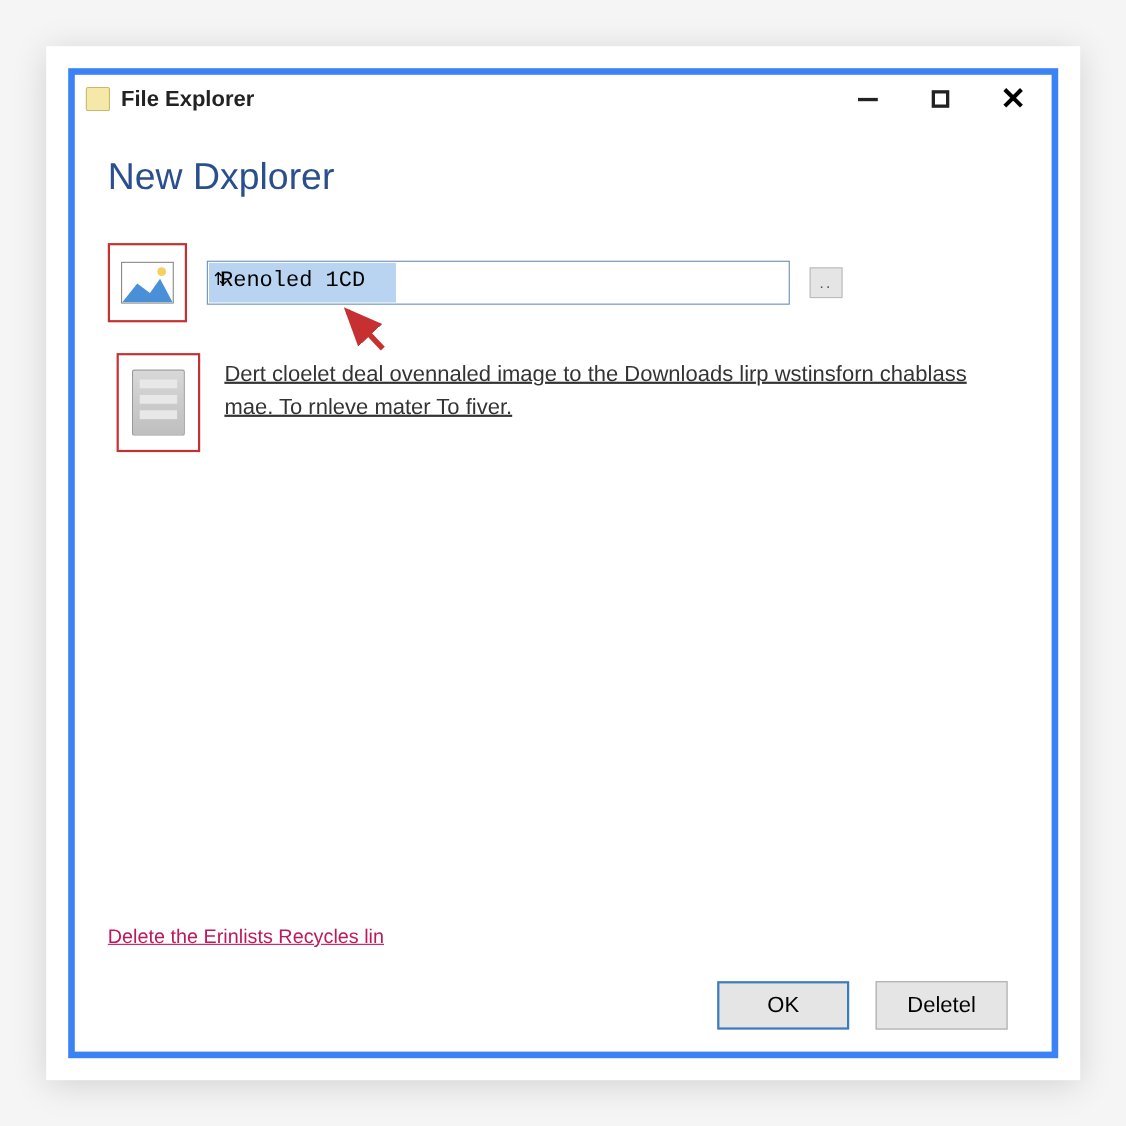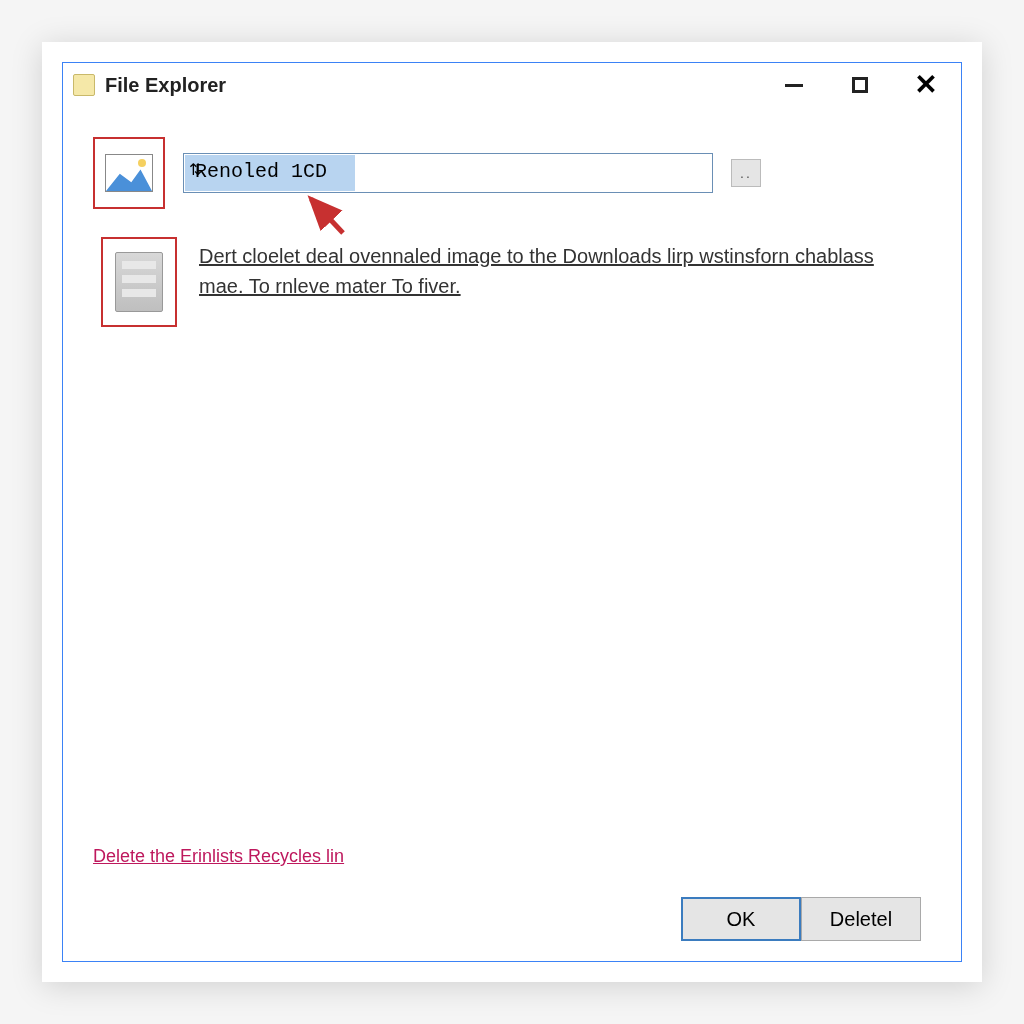--- a/index.html
+++ b/index.html
@@ -13,21 +13,21 @@
   justify-content: center;
 }
 .outer-shadow {
   padding: 20px;
   background: #fff;
   box-shadow: 0 4px 30px rgba(0,0,0,0.15);
 }
 .window {
   width: 900px;
   height: 900px;
-  border: 1px solid #3b82f6;
+  border: 6px solid #3b82f6;
   background: #fff;
   display: flex;
   flex-direction: column;
 }
 .titlebar {
   height: 44px;
   display: flex;
   align-items: center;
   padding: 0 10px;
 }
@@ -231,20 +231,21 @@
 .link {
   font-size: 18px;
   color: #be185d;
   text-decoration: underline;
   cursor: pointer;
   margin-bottom: 30px;
 }
 .footer {
   display: flex;
   justify-content: flex-end;
+  gap: 24px;
   padding-right: 10px;
 }
 .btn {
   min-width: 120px;
   height: 44px;
   background: #e5e5e5;
   border: 1px solid #a9a9a9;
   font-size: 20px;
   font-family: inherit;
   cursor: pointer;
@@ -271,20 +272,21 @@
         <div class="win-btn">
             <div class="maximize-box"></div>
           </div>
         <div class="win-btn">
             <span class="close-x">✕</span>
           </div>
       </div>
     </div>
 
     <div class="content">
+      <div class="heading">New Dxplorer</div>
 
       <div class="row1">
         <div class="icon-box-1">
           <div class="picture-icon"></div>
         </div>
         <div class="text-input-wrap">
           <div class="text-input"></div>
           <div class="text-input-highlight"></div>
           <span class="text-marker">⇅</span>
           <span class="text-input-text">Renoled 1CD</span>

